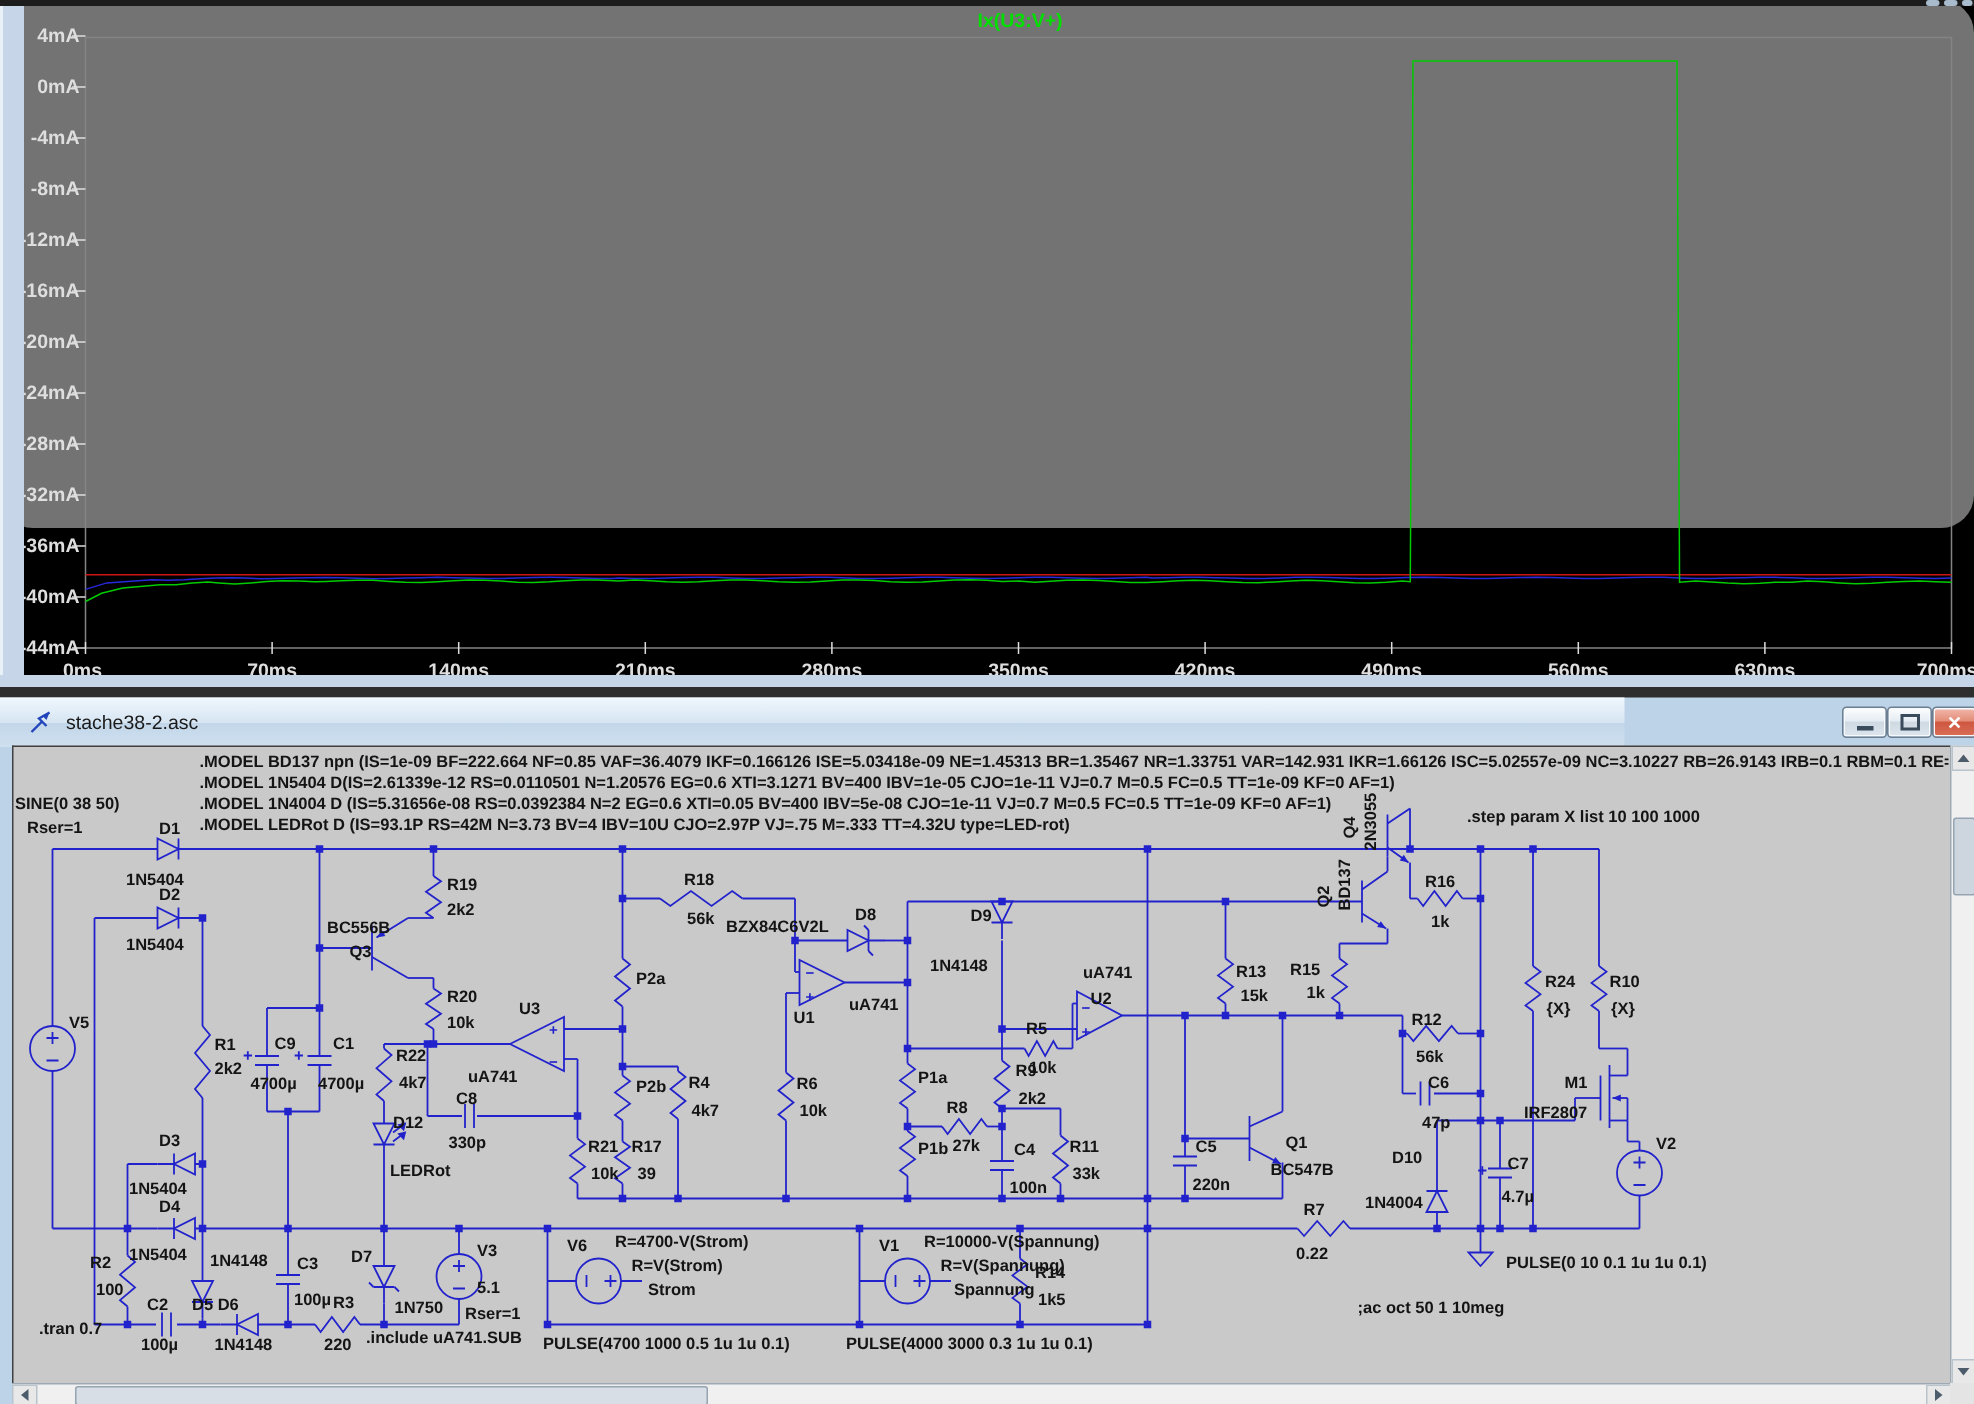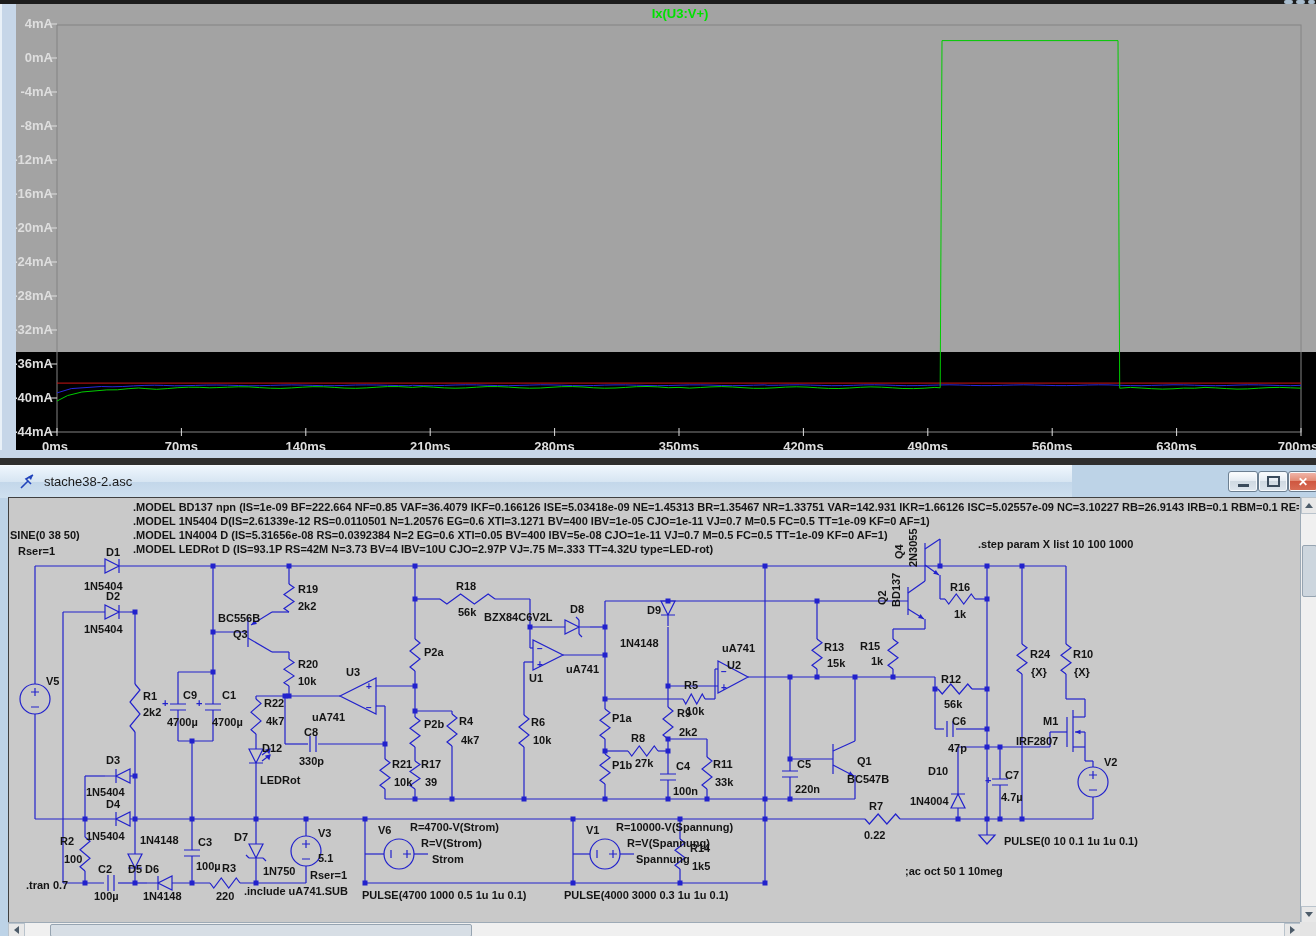--- a/index.html
+++ b/index.html
@@ -1,30 +1,30 @@
 <!DOCTYPE html>
 <html><head>
 <meta charset="utf-8">
 <style>
   html,body{margin:0;padding:0;background:#000;}
   #stage{position:relative;width:1316px;height:936px;overflow:hidden;
          font-family:"Liberation Sans",sans-serif;}
   .abs{position:absolute;}
   
-  #plot-pane{left:0;top:0;width:1316px;height:352px;background:#a3a3a3;}
+  #plot-pane{left:0;top:0;width:1316px;height:352px;background:#737373;border-radius:22px;}
   #plot-top-strip{left:0;top:0;width:1316px;height:4px;background:#1c1c1c;}
   #plot-left-strip{left:0;top:4px;width:14px;height:446px;background:#c6d6e8;border-left:2px solid #e9f1f8;}
   #plot-bottom-strip{left:0;top:450px;width:1316px;height:8px;background:#c6d6e8;}
   .win-frag{top:0;height:4px;width:9px;background:#a8bccd;border-radius:2px;}
   
   #schem-win{left:0;top:458px;width:1316px;height:478px;background:#bdd3e7;}
   #schem-gap{left:0;top:0;width:1316px;height:7px;background:#2e2e2e;}
   #schem-titlebar{left:0;top:7px;width:1072px;height:32px;
      background:linear-gradient(#eef6fd,#d6e5f2 50%,#c3d7ea 51%,#cfe0ef);
-     border-top:1px solid #f5fafe;}
+     border-top:1px solid #f5fafe;padding-left:11px;}
   #schem-title{left:44px;top:8px;font-size:13px;color:#1a1a1a;}
   #schem-icon{left:18px;top:6px;width:20px;height:20px;}
   .winbtn{top:5px;width:28px;height:19px;border:1px solid #6c7f91;border-radius:3px;
      background:linear-gradient(#fdfefe,#e5ecf3 45%,#cfd9e2 50%,#dde6ee);
      display:flex;align-items:center;justify-content:center;box-shadow:inset 0 0 0 1px #f6fafd;}
   #btn-close{background:linear-gradient(#f2b9ae,#e38d77 45%,#cf5740 50%,#d96f57);}
   #btn-close span{color:#fff;font-weight:bold;font-size:12px;line-height:1;}
   #btn-min span{display:block;width:11px;height:3px;background:#3a4b5c;margin-top:7px;}
   #btn-max span{display:block;width:9px;height:7px;border:2px solid #3a4b5c;}
   #schem-canvas{left:8px;top:39px;width:1292px;height:425px;background:#c9c9c9;

